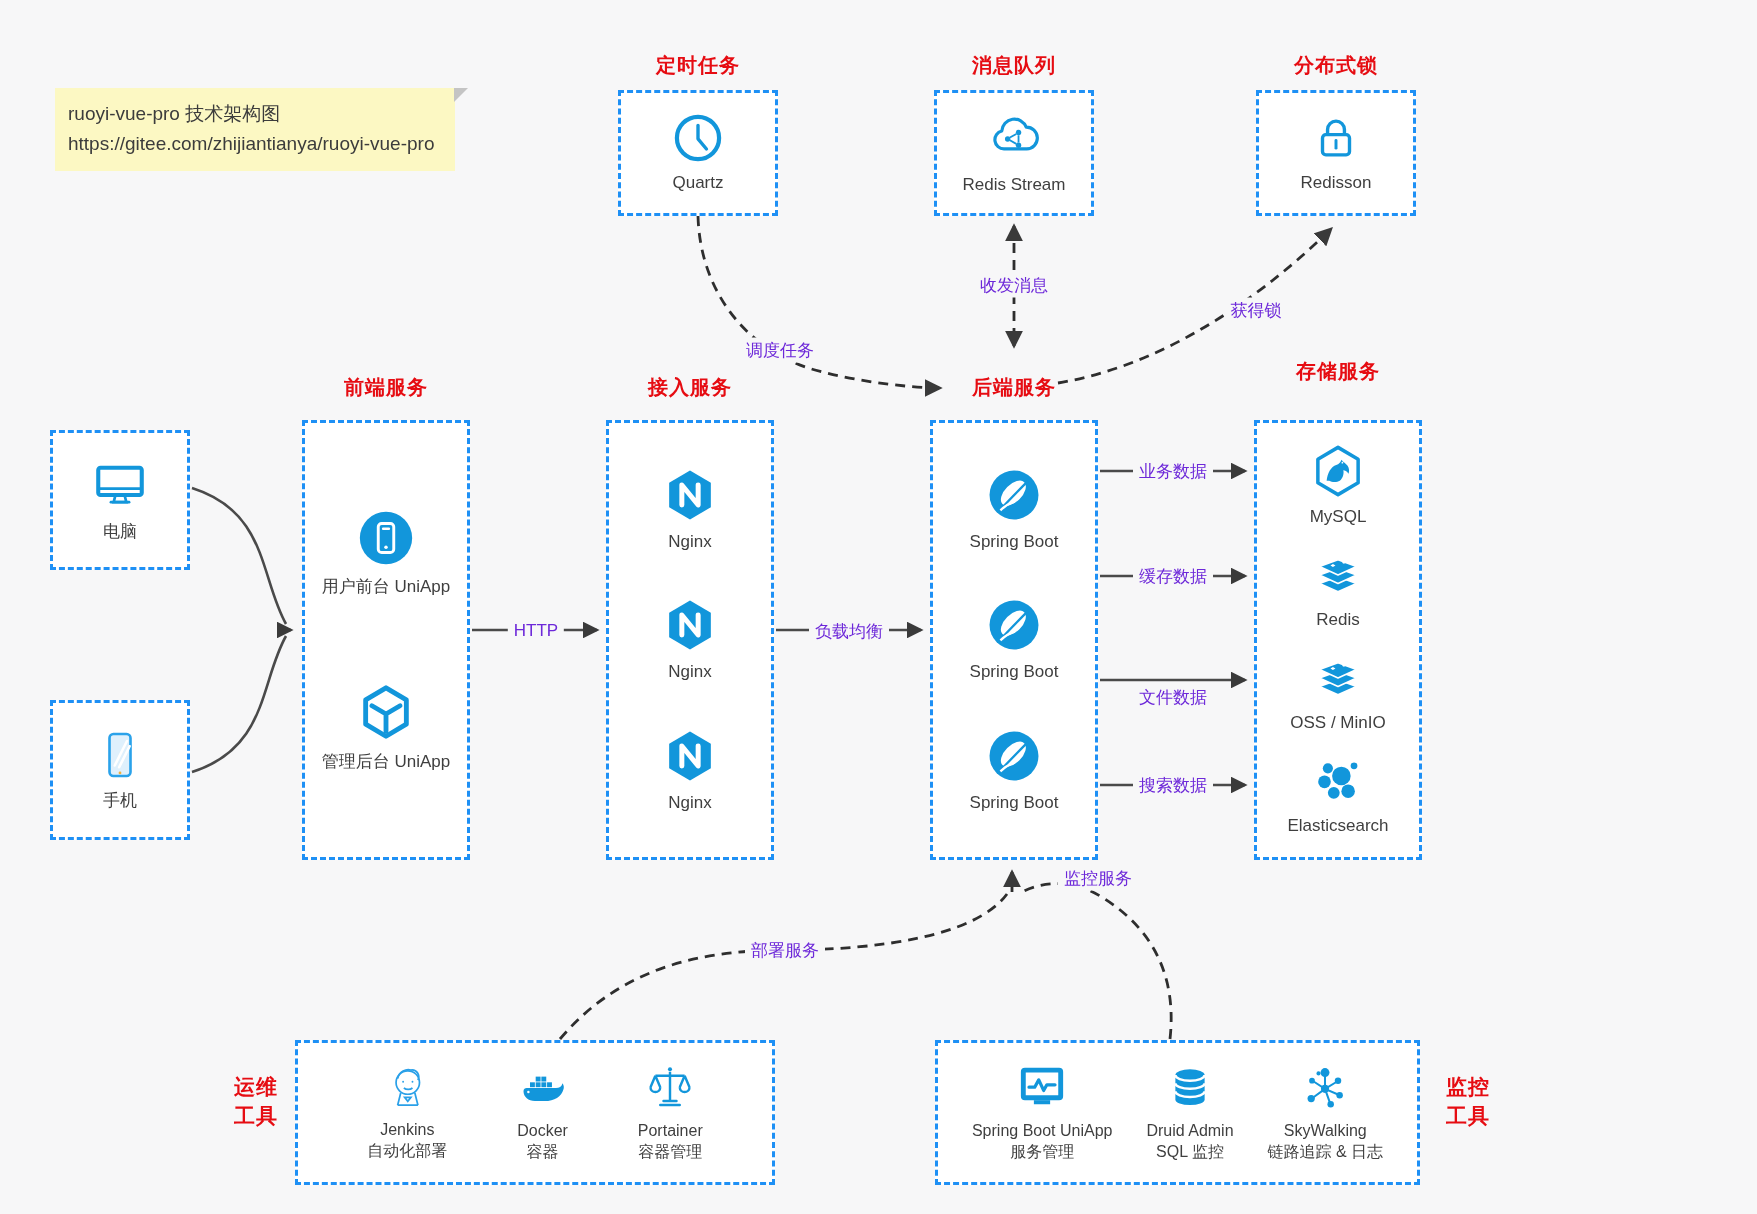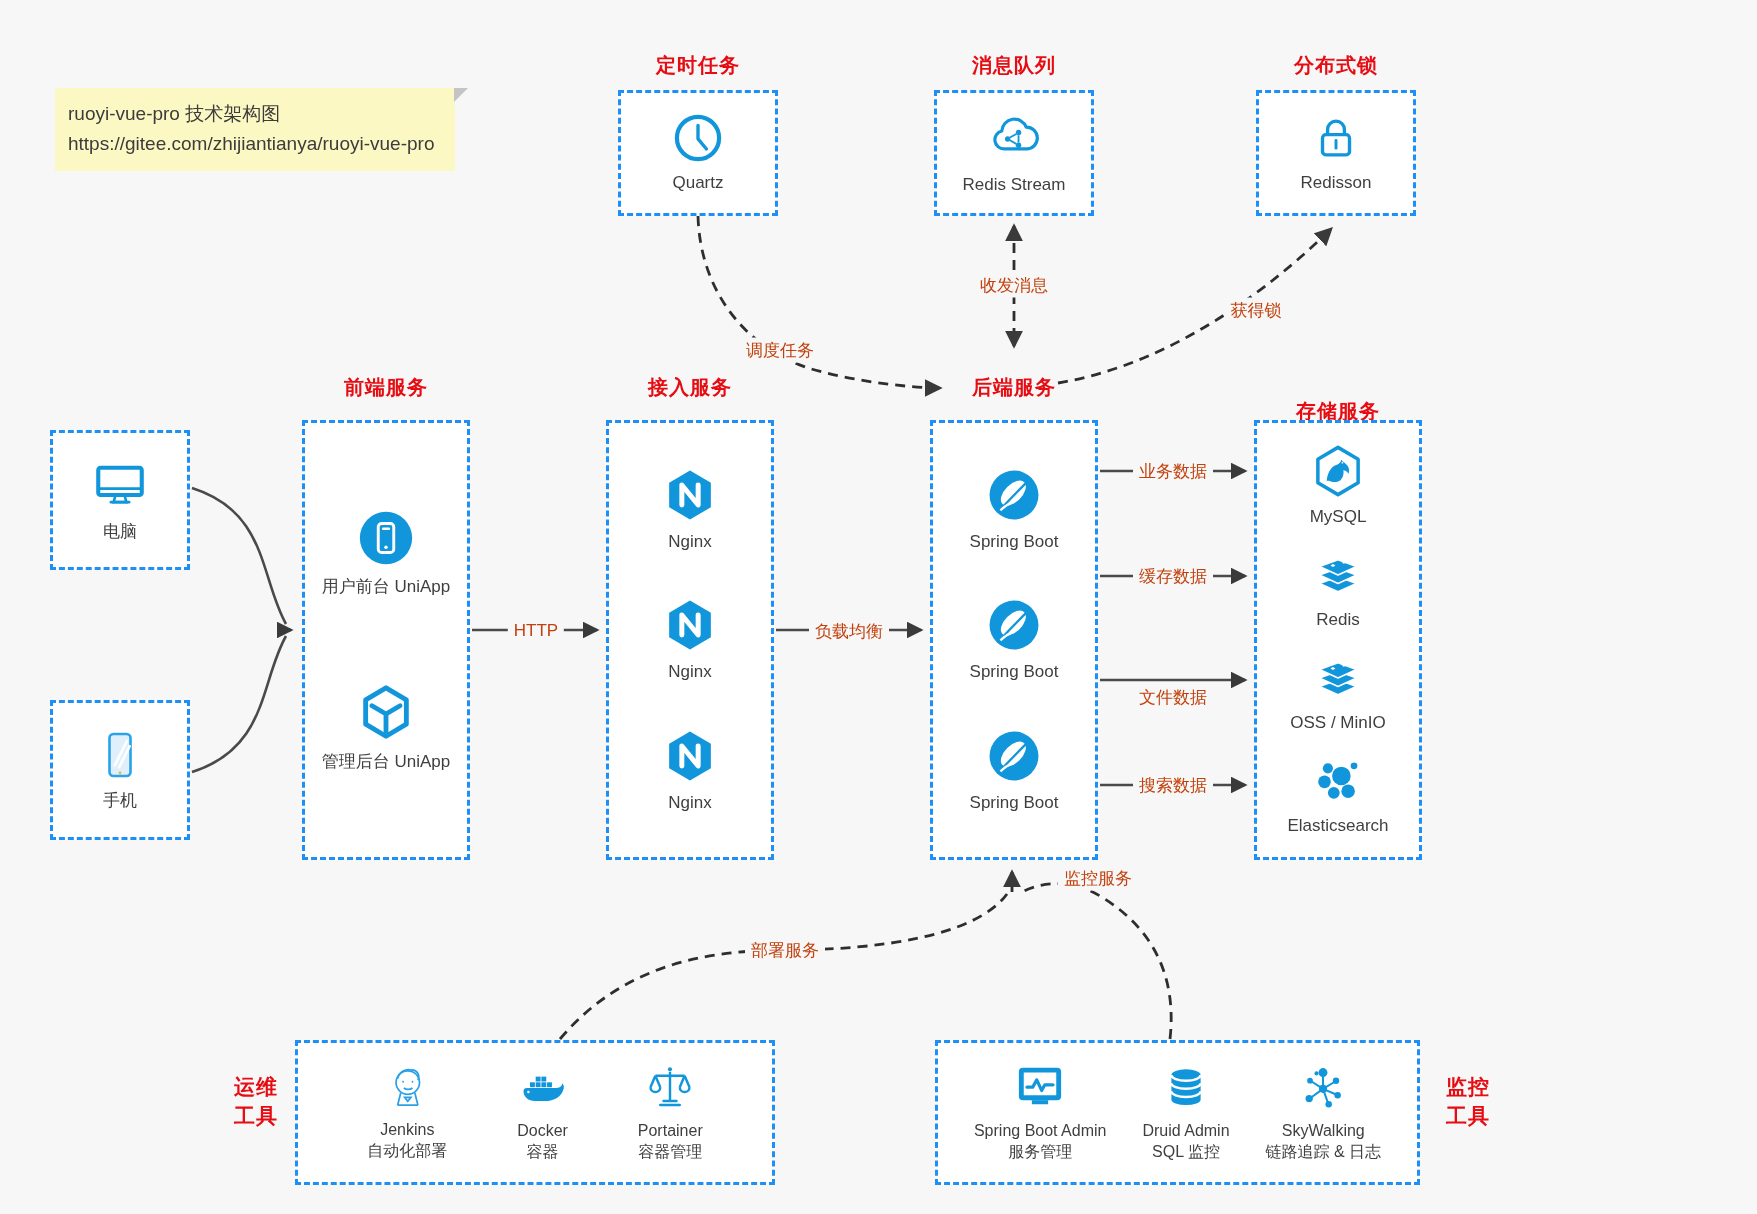--- a/index.html
+++ b/index.html
@@ -7,21 +7,21 @@
   .stage{position:relative;width:1757px;height:1214px;background:#f7f7f8;overflow:hidden;color:#3f3f3f;}
   .edges{position:absolute;left:0;top:0;width:1757px;height:1214px;}
   .dash-box{position:absolute;background:#ffffff;border:3px dashed #1e90f5;box-sizing:border-box;}
   .group-title{position:absolute;color:#e60c12;font-weight:bold;font-size:20px;text-align:center;letter-spacing:1px;}
   .side-title{position:absolute;color:#e60c12;font-weight:bold;font-size:21px;line-height:1.4;text-align:center;letter-spacing:1px;}
   .v-items{display:flex;flex-direction:column;justify-content:space-evenly;align-items:center;height:100%;}
   .h-items{display:flex;flex-direction:row;justify-content:space-evenly;align-items:center;height:100%;}
   .node{display:flex;flex-direction:column;align-items:center;gap:7px;}
   .node-label{font-size:17px;color:#3f3f3f;white-space:nowrap;text-align:center;line-height:1.3;}
   .node-label.small{font-size:16px;}
-  .edge-label{position:absolute;transform:translate(-50%,-50%);background:#f7f7f8;padding:1px 6px;font-size:17px;color:#c2410c;white-space:nowrap;}
+  .edge-label{position:absolute;transform:translate(-50%,-50%);background:#f7f7f8;padding:1px 6px;font-size:17px;color:#6d28d9;white-space:nowrap;}
   .note{position:absolute;left:55px;top:88px;width:400px;background:#fcf8c3;padding:11px 0 11px 13px;font-size:19px;color:#3c3c3c;line-height:1.6;box-sizing:border-box;}
   .note-fold{position:absolute;top:0;right:-13px;width:0;height:0;border-top:14px solid #c4c4c4;border-right:14px solid transparent;}
 </style>
 </head>
 <body>
 
 <div class="stage">
 
   <svg class="edges">
     <defs>
@@ -208,21 +208,21 @@
               <ellipse cx="33" cy="30" rx="17" ry="9.5" fill="#ffffff"></ellipse>
             </g>
             <path d="M18 47 C26 38 36 28 47 17" stroke="#1296db" stroke-width="2.5" fill="none"></path>
             <path d="M17 49 C23 43 27 41 33 39" stroke="#ffffff" stroke-width="2.5" fill="none"></path>
           </svg>
         <div class="node-label">Spring Boot</div>
       </div>
     </div>
   </div>
 
-  <div class="group-title" style="left:1254px;top:358px;width:168px;margin-top:40px;">存储服务</div>
+  <div class="group-title" style="left:1254px;top:358px;width:168px;">存储服务</div>
   <div class="dash-box" style="left:1254px;top:420px;width:168px;height:440px;">
     <div class="v-items">
       <div class="node">
         <svg viewBox="0 0 64 64" width="56" height="56">
             <path d="M32 5 L55 18.5 V45.5 L32 59 L9 45.5 V18.5 Z" fill="none" stroke="#1296db" stroke-width="4" stroke-linejoin="round"></path>
             <path d="M19 43 C20 34 24 27 30 25 C33 24 35 22 36 19 C38 22 41 23 43 26 C45 29 45 33 44 35 C42 32 40 31 38 31 C39 34 38 40 34 43 C31 45 25 45 22 43 Z" fill="#1296db"></path>
             <circle cx="37" cy="22.5" r="1" fill="#ffffff"></circle>
           </svg>
         <div class="node-label">MySQL</div>
       </div>
@@ -319,21 +319,21 @@
 
   <div class="dash-box" style="left:935px;top:1040px;width:485px;height:145px;">
     <div class="h-items">
       <div class="node">
         <svg viewBox="0 0 64 64" width="52" height="52">
             <rect x="9" y="10" width="46" height="34" rx="2" fill="none" stroke="#1296db" stroke-width="6"></rect>
             <path d="M16 31 H23 L28 22 L34 35 L38 28 H48" fill="none" stroke="#1296db" stroke-width="4" stroke-linejoin="round" stroke-linecap="round"></path>
             <rect x="22" y="47" width="20" height="5" fill="#1296db"></rect>
           </svg>
         <div>
-          <div class="node-label small">Spring Boot Admin</div>
+          <div class="node-label small">Spring Boot UniApp</div>
           <div class="node-label small">服务管理</div>
         </div>
       </div>
       <div class="node">
         <svg viewBox="0 0 64 64" width="52" height="52">
             <path d="M14 16 a18 7 0 0 1 36 0 v30 a18 7 0 0 1 -36 0 Z" fill="#1296db"></path>
             <path d="M14 16 a18 7 0 0 0 36 0 M14 26 a18 7 0 0 0 36 0 M14 36 a18 7 0 0 0 36 0" stroke="#ffffff" stroke-width="3" fill="none"></path>
           </svg>
         <div>
           <div class="node-label small">Druid Admin</div>

